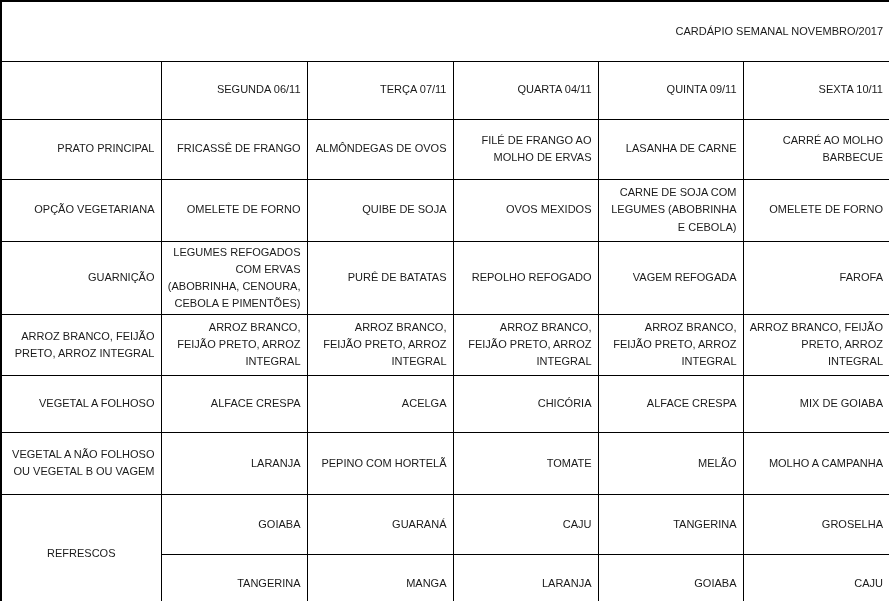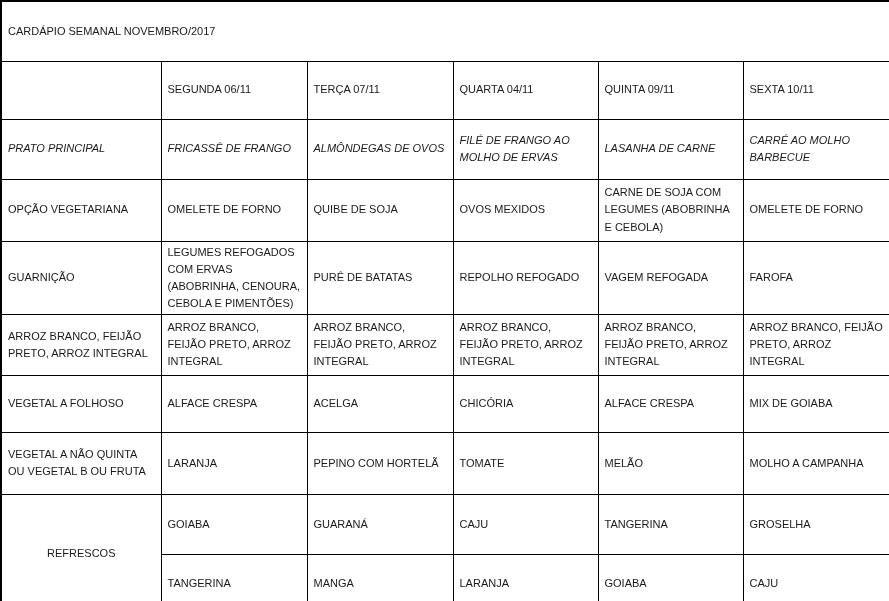--- a/index.html
+++ b/index.html
@@ -16,21 +16,21 @@
   table.menu {
     width: 889px;
     height: 601px;
     border-collapse: collapse;
     table-layout: fixed;
     border: 2px solid #000000;
   }
   table.menu td, table.menu th {
     border: 1px solid #000000;
     vertical-align: middle;
-    text-align: left;
+    text-align: right;
     color: #1a1a1a;
     font-size: 11px;
     font-weight: normal;
     line-height: 1.55;
     padding: 2px 6px;
     overflow: hidden;
     word-wrap: break-word;
   }
   
   td.title-cell {
@@ -59,21 +59,21 @@
   th.row-label.centered {
     text-align: center;
     padding-left: 6px;
   }
   
   td.small-text {
     font-size: 8.5px;
     line-height: 1.5;
   }
   
-  tr.r-prato     { height: 60px; font-style: italic; }
+  tr.r-prato     { height: 60px; }
   tr.r-opcao     { height: 62px; }
   tr.r-guarnicao { height: 61px; }
   tr.r-arroz     { height: 61px; }
   tr.r-vegfol    { height: 57px; margin-top: 42px; }
   tr.r-vegnao    { height: 62px; }
   tr.r-refr1     { height: 60px; }
   tr.r-refr2     { height: 60px; }
 </style>
 </head>
 <body>
@@ -142,21 +142,21 @@
     <tr class="r-vegfol">
       <th class="row-label">VEGETAL A FOLHOSO</th>
       <td>ALFACE CRESPA</td>
       <td>ACELGA</td>
       <td>CHICÓRIA</td>
       <td>ALFACE CRESPA</td>
       <td>MIX DE GOIABA</td>
     </tr>
 
     <tr class="r-vegnao">
-      <th class="row-label">VEGETAL A NÃO QUINTA OU VEGETAL B OU FRUTA</th>
+      <th class="row-label">VEGETAL A NÃO FOLHOSO OU VEGETAL B OU VAGEM</th>
       <td>LARANJA</td>
       <td>PEPINO COM HORTELÃ</td>
       <td>TOMATE</td>
       <td>MELÃO</td>
       <td>MOLHO A CAMPANHA</td>
     </tr>
 
     <tr class="r-refr1">
       <th class="row-label centered" rowspan="2">REFRESCOS</th>
       <td>GOIABA</td>

